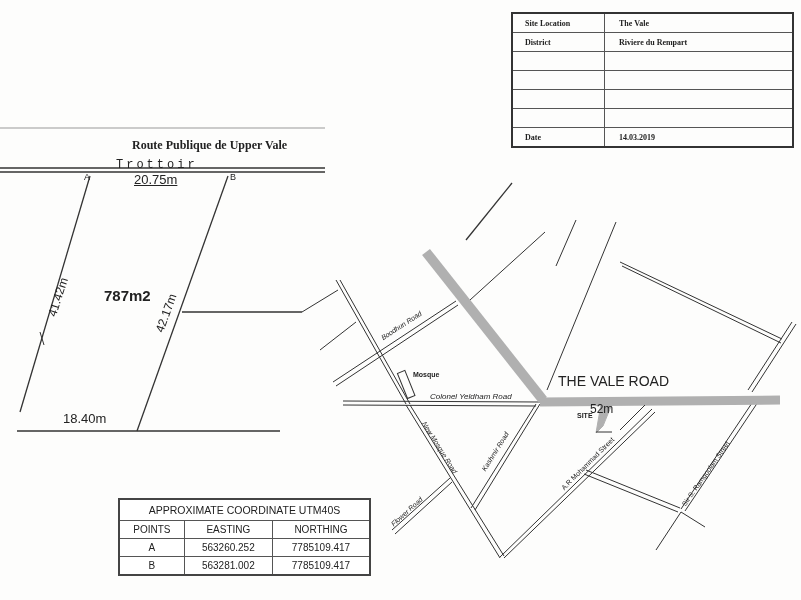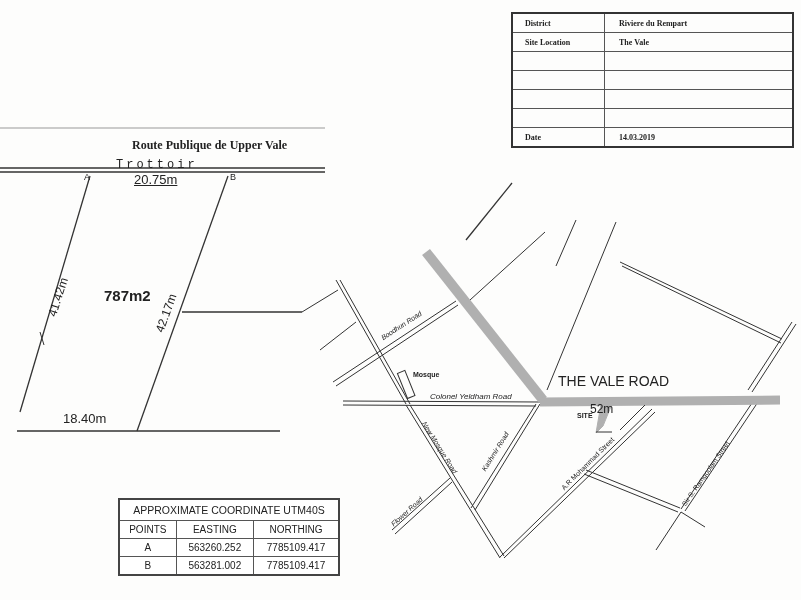--- a/index.html
+++ b/index.html
@@ -2,37 +2,37 @@
 <html><head>
 <meta charset="utf-8">
 <style>
   html, body { margin:0; padding:0; }
   body { width:801px; height:600px; position:relative; background:#fdfdfc; overflow:hidden; font-family:"Liberation Sans", sans-serif; color:#222; }
   svg { position:absolute; left:0; top:0; }
   .info-table { position:absolute; left:511px; top:12px; width:283px; border-collapse:collapse; border:2px solid #333; font-family:"Liberation Serif", serif; font-size:8px; font-weight:bold; }
   .info-table td { border:1px solid #555; height:18px; padding:0 4px; }
   .info-table td.k { width:75px; padding-left:12px; }
   .info-table td.v { padding-left:14px; }
-  .coord-table { position:absolute; left:118px; top:498px; width:222px; border-collapse:collapse; border:2px solid #444; font-size:10px; text-align:center; background:#fff; }
+  .coord-table { position:absolute; left:118px; top:498px; width:253px; border-collapse:collapse; border:2px solid #444; font-size:10px; text-align:center; background:#fff; }
   .coord-table td, .coord-table th { border:1px solid #555; height:17px; padding:0 2px; font-weight:normal; }
   .coord-table th.title { font-size:10.5px; height:20px; }
   .lbl { position:absolute; white-space:nowrap; }
 </style>
 </head>
 <body>
 
 <table class="info-table">
   <tbody>
       <tr>
+        <td class="k">Site Location</td>
+        <td class="v">The Vale</td>
+      </tr>
+  <tr>
         <td class="k">District</td>
         <td class="v">Riviere du Rempart</td>
-      </tr>
-  <tr>
-        <td class="k">Site Location</td>
-        <td class="v">The Vale</td>
       </tr>
   <tr>
         <td class="k"></td>
         <td class="v"></td>
       </tr>
   <tr>
         <td class="k"></td>
         <td class="v"></td>
       </tr>
   <tr>

